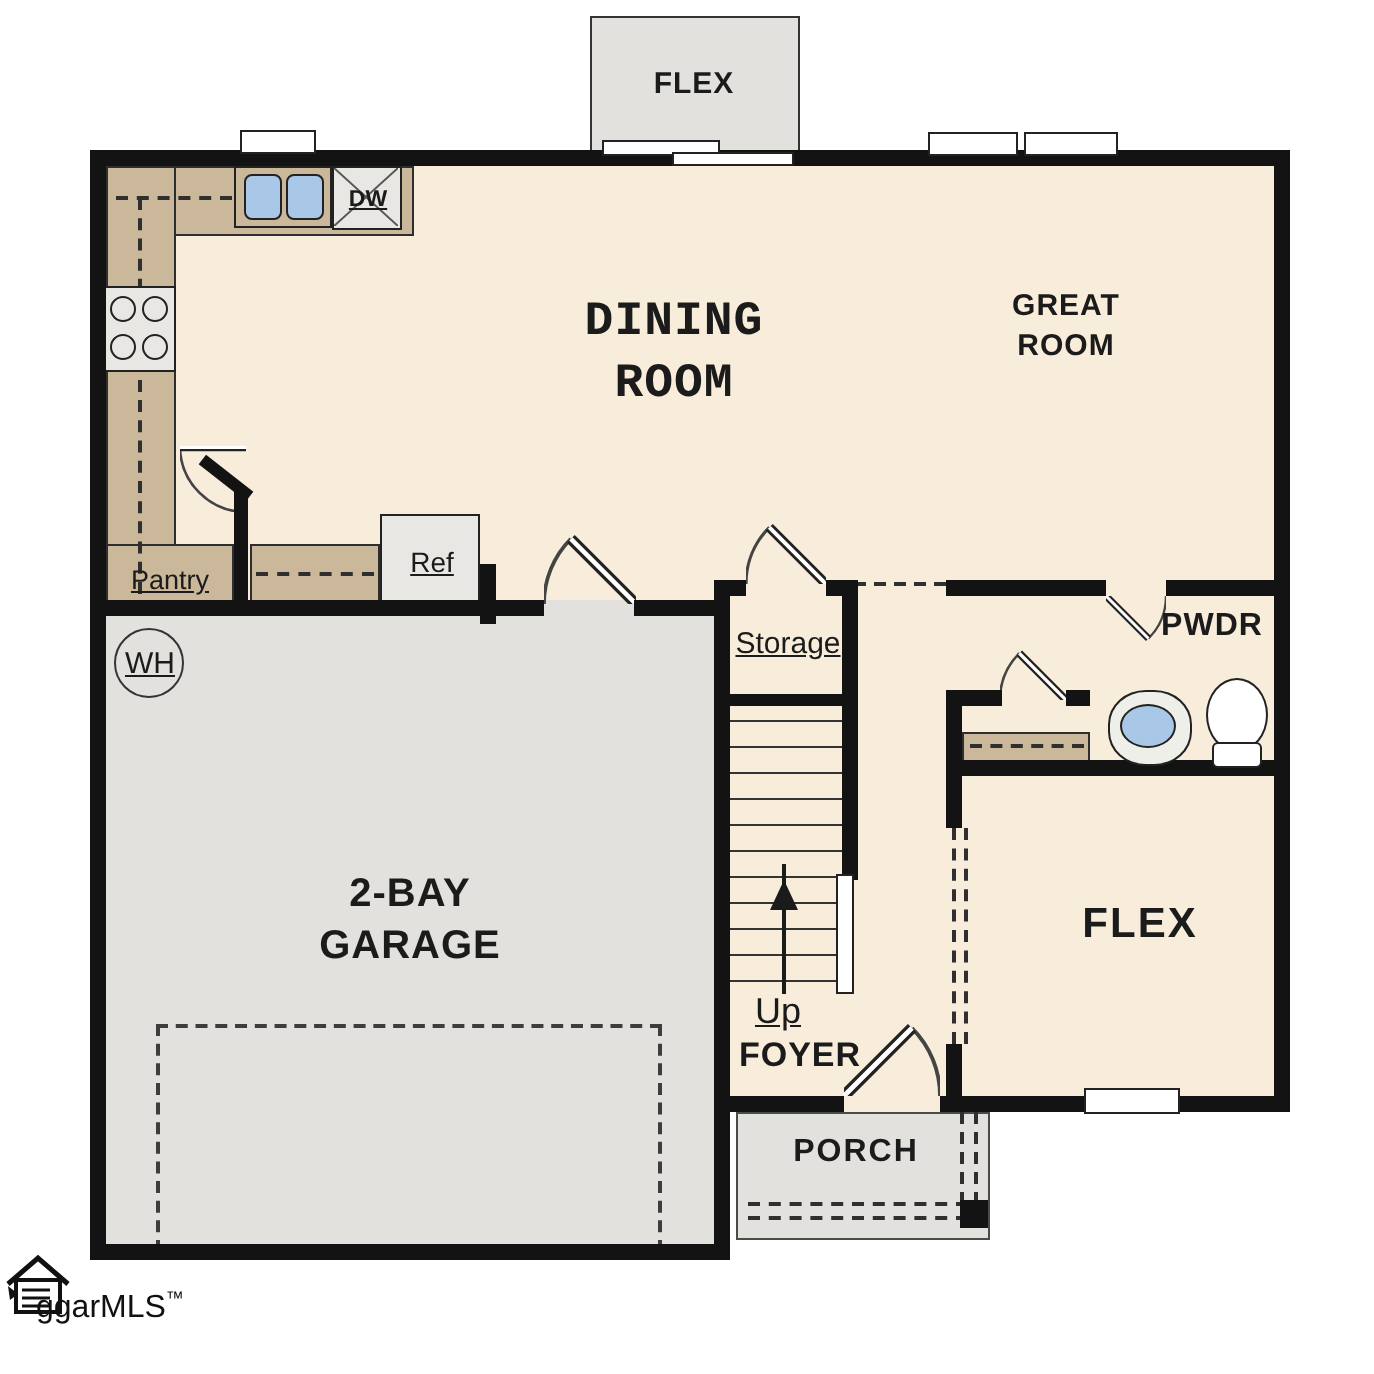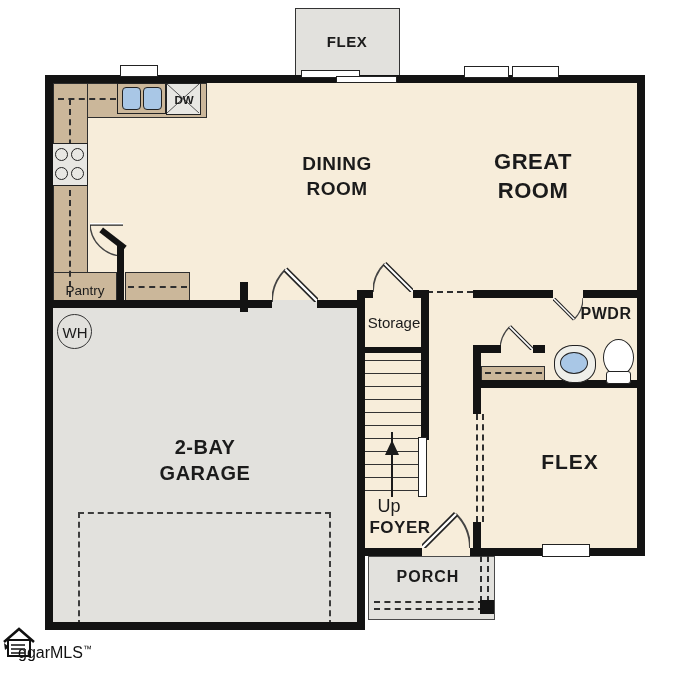--- a/index.html
+++ b/index.html
@@ -10,21 +10,21 @@
   .conc{position:absolute;background:#e2e1dd;box-sizing:border-box;}
   .wall{position:absolute;background:#131313;}
   .counter{position:absolute;background:#cbb79a;border:1px solid #2e2e2e;box-sizing:border-box;}
   .appl{position:absolute;background:#e8e7e3;border:1.5px solid #222;box-sizing:border-box;}
   .window{position:absolute;background:#fff;border:1.5px solid #222;box-sizing:border-box;}
   .dash-h{position:absolute;border-top:2px dashed #2f2f2f;height:0;}
   .dash-v{position:absolute;border-left:2px dashed #2f2f2f;width:0;}
   .lbl{position:absolute;color:#1b1b1b;font-weight:bold;text-align:center;
        transform:translate(-50%,-50%);white-space:pre-line;line-height:1.3;letter-spacing:.5px;}
   .sm{position:absolute;color:#1b1b1b;font-weight:400;text-align:center;
-      transform:translate(-50%,-50%);white-space:nowrap;}
+      transform:translate(-50%,-50%);white-space:nowrap;text-decoration:underline;}
   .tread{position:absolute;left:365px;width:56px;height:0;border-top:1.5px solid #333;}
   .door{position:absolute;}
   svg{display:block;}
 </style>
 </head>
 <body>
 
 <div class="canvas">
 
   <div class="conc" style="left:295px;top:8px;width:105px;height:69px;border:1px solid #333;"></div>
@@ -55,20 +55,23 @@
       <line x1="0" y1="0" x2="32" y2="29" stroke="#555" stroke-width="1"></line>
       <line x1="32" y1="0" x2="0" y2="29" stroke="#555" stroke-width="1"></line>
     </svg>
     <div class="sm" style="left:17px;top:16px;font-size:11.5px;font-weight:600;">DW</div>
   </div>
   <div class="appl" style="left:51px;top:143px;width:37px;height:43px;">
     <div class="abs" style="left:3px;top:4px;width:13px;height:13px;border:1.5px solid #222;border-radius:50%;"></div>
     <div class="abs" style="left:19px;top:4px;width:13px;height:13px;border:1.5px solid #222;border-radius:50%;"></div>
     <div class="abs" style="left:3px;top:23px;width:13px;height:13px;border:1.5px solid #222;border-radius:50%;"></div>
     <div class="abs" style="left:19px;top:23px;width:13px;height:13px;border:1.5px solid #222;border-radius:50%;"></div>
+  </div>
+  <div class="appl" style="left:190px;top:257px;width:50px;height:46px;">
+    <div class="sm" style="left:25px;top:23px;font-size:14px;">Ref</div>
   </div>
 
   <div class="tread" style="top:360px;"></div>
   <div class="tread" style="top:373px;"></div>
   <div class="tread" style="top:386px;"></div>
   <div class="tread" style="top:399px;"></div>
   <div class="tread" style="top:412px;"></div>
   <div class="tread" style="top:425px;"></div>
   <div class="tread" style="top:438px;"></div>
   <div class="tread" style="top:451px;"></div>
@@ -169,23 +172,23 @@
   <div class="abs" style="left:57px;top:314px;width:35px;height:35px;border:1.5px solid #333;border-radius:50%;">
     <div class="sm" style="left:17px;top:17px;font-size:15px;">WH</div>
   </div>
   <div class="abs" style="left:603px;top:339px;width:31px;height:37px;background:#fff;border:1.5px solid #222;border-radius:50%;"></div>
   <div class="abs" style="left:606px;top:371px;width:25px;height:13px;background:#fff;border:1.5px solid #222;border-radius:3px;"></div>
   <div class="abs" style="left:554px;top:345px;width:42px;height:38px;background:#efefea;border:1.5px solid #222;border-radius:45%;">
     <div class="abs" style="left:5px;top:6px;width:28px;height:22px;background:#a9c7e6;border:1.5px solid #222;border-radius:50%;"></div>
   </div>
 
   <div class="lbl" style="left:347px;top:42px;font-size:15px;">FLEX</div>
-  <div class="lbl" style="left:337px;top:177px;font-size:19px;">DINING
+  <div class="lbl" style="left:337px;top:177px;font-size:24px;font-family:Liberation Mono, monospace;">DINING
 ROOM</div>
-  <div class="lbl" style="left:533px;top:177px;font-size:22px;">GREAT
+  <div class="lbl" style="left:533px;top:163px;font-size:15px;">GREAT
 ROOM</div>
   <div class="lbl" style="left:205px;top:460px;font-size:20px;">2-BAY
 GARAGE</div>
   <div class="lbl" style="left:570px;top:462px;font-size:21px;letter-spacing:1px;">FLEX</div>
   <div class="lbl" style="left:400px;top:528px;font-size:17px;">FOYER</div>
   <div class="lbl" style="left:428px;top:577px;font-size:16px;letter-spacing:1px;">PORCH</div>
   <div class="lbl" style="left:606px;top:314px;font-size:16px;">PWDR</div>
   <div class="sm" style="left:394px;top:322px;font-size:15px;">Storage</div>
   <div class="sm" style="left:85px;top:290px;font-size:13.5px;">Pantry</div>
   <div class="sm" style="left:389px;top:506px;font-size:18px;">Up</div>

